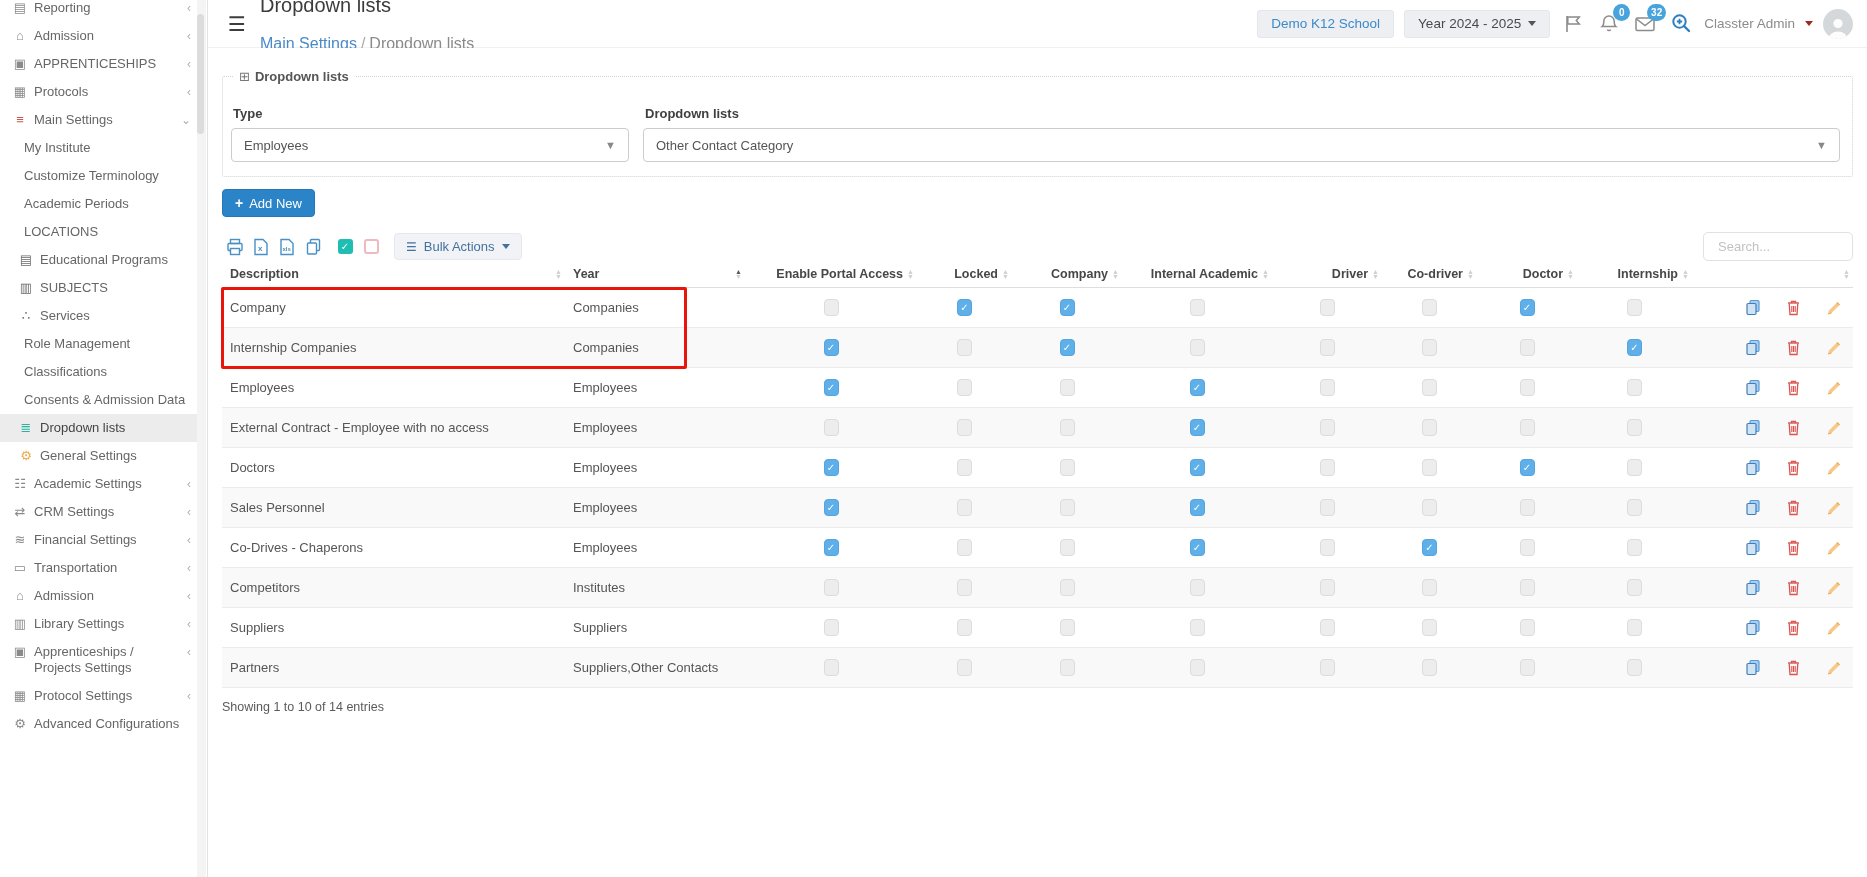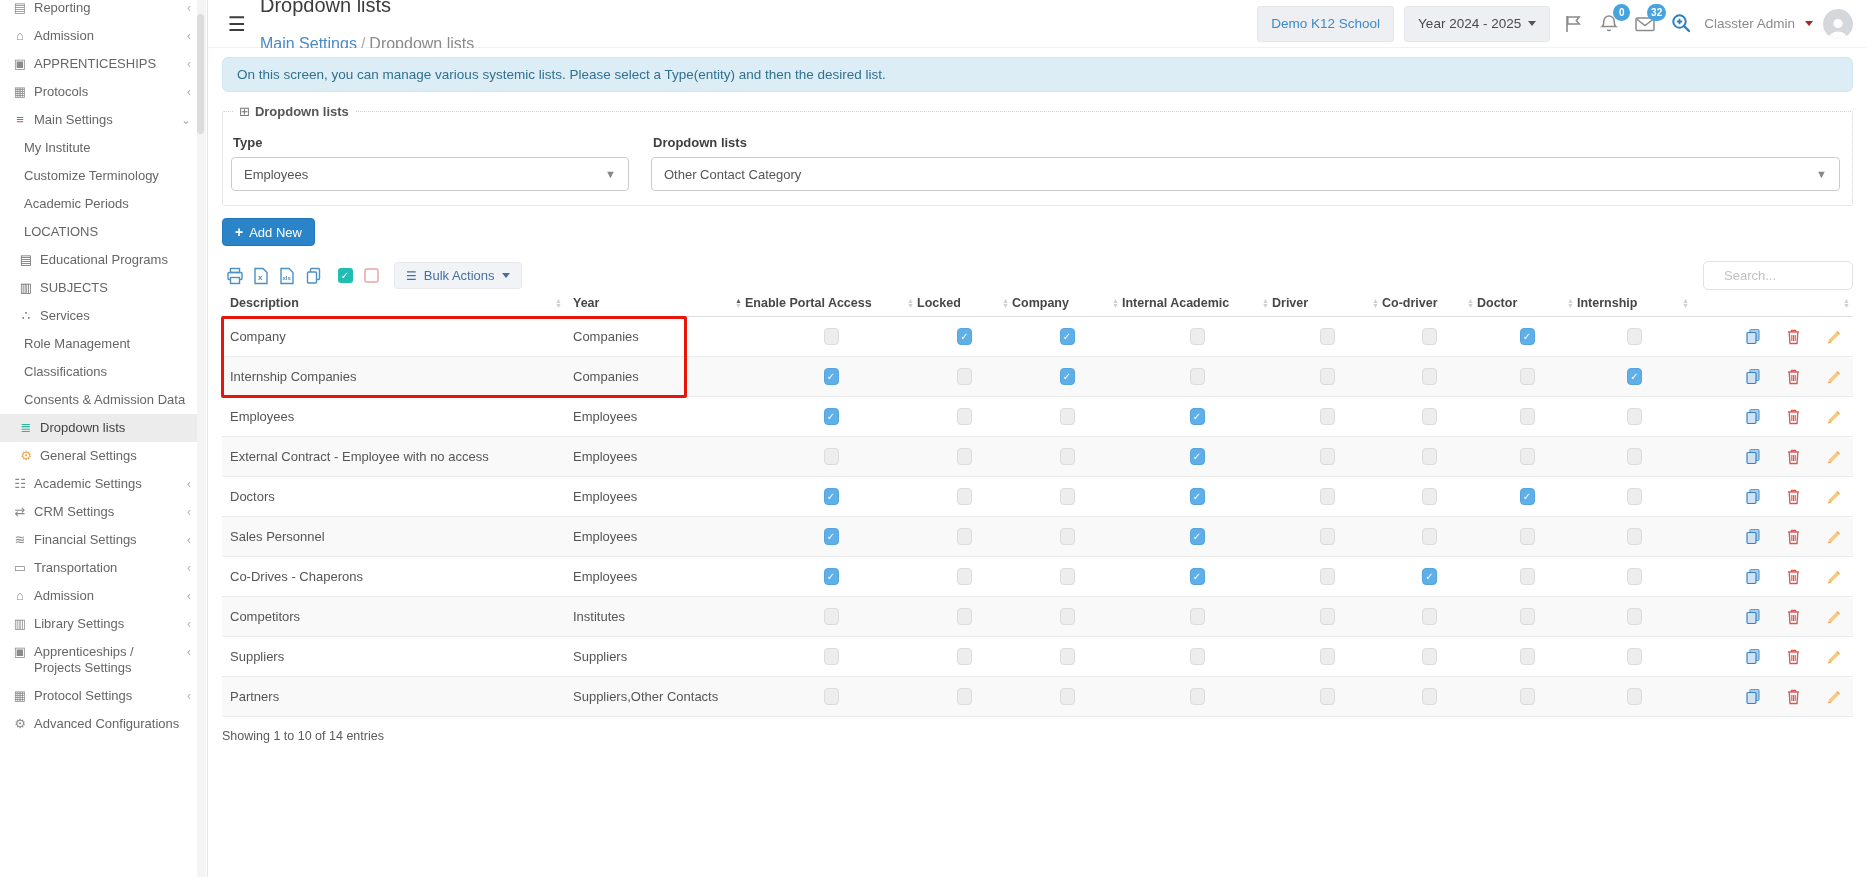--- a/index.html
+++ b/index.html
@@ -38,21 +38,21 @@
   .topbar { height:48px; display:flex; align-items:center; padding:0 14px;
     background:#fff; border-bottom:1px solid #f1f1f1; }
   .hamburger { font-size:20px; color:#3d3d3d; margin:0 14px 0 6px; cursor:pointer; }
   .titleblock { display:flex; flex-direction:column; }
   .page-title { font-size:20px; color:#3c3c3c; font-weight:500; line-height:22px; }
   .breadcrumb { font-size:16px; color:#8a8a8a; margin-top:19px; }
   .breadcrumb .bc-link { color:#4a89c8; cursor:pointer; }
   .bc-sep { color:#aaa; margin:0 4px; }
   .topbar-right { margin-left:auto; display:flex; align-items:center; gap:10px; }
   .pill-btn { background:#edeff3; border:1px solid #e4e7ec; border-radius:3px;
-    height:36px; display:flex; align-items:center; padding:0 13px; font-size:13.5px;
+    height:28px; display:flex; align-items:center; padding:0 13px; font-size:13.5px;
     cursor:pointer; white-space:nowrap; }
   .pill-btn.school { color:#3d8ac9; }
   .pill-btn.year { color:#4a4a4a; gap:7px; }
   .caret-down { display:inline-block; width:0; height:0; border-left:4px solid transparent;
     border-right:4px solid transparent; border-top:5px solid #555; }
   .top-icon { position:relative; width:26px; height:26px; display:flex;
     align-items:center; justify-content:center; cursor:pointer; }
   .badge { position:absolute; top:-7px; right:-8px; min-width:17px; height:17px;
     border-radius:9px; background:#47a3dc; color:#fff; font-size:10px;
     display:flex; align-items:center; justify-content:center; padding:0 4px;
@@ -67,21 +67,21 @@
   .content { position:relative; flex:1; padding:9px 14px 0 14px; background:#fff; }
 
   .alert-info { background:#dcedf6; border:1px solid #cfe7f3; border-radius:6px;
     color:#31708f; font-size:13.5px; padding:9px 14px; }
 
   fieldset.panel { margin-top:12px; border:1px dotted #d2d2d2; border-radius:2px;
     padding:2px 12px 14px 8px; }
   fieldset.panel legend { font-size:13px; color:#555; padding:0 6px; margin-left:2px;
     display:flex; align-items:center; gap:5px; font-weight:bold; }
   .legend-icon { color:#777; font-size:13px; font-weight:normal; }
-  .form-row { display:flex; gap:22px; margin-top:12px; }
+  .form-row { display:flex; gap:14px; margin-top:18px; }
   .form-group { display:flex; flex-direction:column; }
   .form-group.g1 { width:398px; }
   .form-group.g2 { flex:1; }
   .form-label { font-size:13px; font-weight:bold; color:#3f3f3f; margin:2px 0 7px 2px; }
   .select { height:34px; border:1px solid #ccc; border-radius:4px; background:#fff;
     display:flex; align-items:center; padding:0 12px; font-size:13px; color:#555;
     cursor:pointer; }
   .select .sel-caret { margin-left:auto; color:#888; font-size:11px; }
 
   .btn-add { margin-top:12px; height:28px; background:#2a84c7; border:1px solid #2578b8;
@@ -94,32 +94,32 @@
     justify-content:center; cursor:pointer; }
   .sq { width:15px; height:15px; border-radius:3px; }
   .sq-check { background:#1fbdb2; color:#fff; font-size:10px; font-weight:bold;
     display:flex; align-items:center; justify-content:center; }
   .sq-empty { border:2px solid #f0b9bd; background:#fff; }
   .btn-bulk { margin-left:10px; background:#f2f3f7; border:1px solid #e7e8ee;
     border-radius:4px; height:27px; display:flex; align-items:center; gap:7px;
     padding:0 11px; font-size:13px; color:#44719e; cursor:pointer; }
   .bulk-lines { color:#44719e; font-size:12px; }
   .search-box { margin-left:auto; width:150px; height:29px; border:1px solid #e2e2e2;
-    border-radius:5px; padding:0 20px; font-size:13px; color:#555; outline:none;
+    border-radius:5px; padding:0 14px; font-size:13px; color:#555; outline:none;
     font-family:inherit; }
   .search-box::placeholder { color:#c2c2c2; }
 
   
   .dt { }
   .dt-grid { display:grid;
     grid-template-columns:343px 180px 172px 95px 110px 150px 110px 95px 100px 115px 1fr 113px;
     align-items:center; }
   .dt-head { height:27px; border-bottom:1px solid #dedede; }
   .th { position:relative; font-size:12.5px; font-weight:bold; color:#474747;
-    text-align:left; padding-right:14px; cursor:pointer; }
+    text-align:right; padding-right:14px; cursor:pointer; }
   .th.left { text-align:left; padding-left:8px; }
   .sorters { position:absolute; right:3px; top:50%; transform:translateY(-50%);
     display:flex; flex-direction:column; line-height:5px; }
   .sorters span { font-size:7px; color:#d0d0d0; }
   .sorters span.on { color:#5a5a5a; }
   .tbody { position:relative; }
   .dt-row { height:40px; border-bottom:1px solid #ececec; }
   .dt-row:nth-child(odd) { background:#f9f9fa; }
   .td { font-size:13px; color:#555; }
   .td.left { padding-left:8px; text-align:left; }
@@ -310,21 +310,20 @@
             <svg width="26" height="24" viewBox="0 0 26 24">
                 <circle cx="13" cy="8.5" r="4.6" fill="#fdfdfd"></circle>
                 <path d="M3.5 24 a9.5 7.5 0 0 1 19 0 z" fill="#fdfdfd"></path>
               </svg>
           </span>
         </div>
       </div>
     </header>
 
     <div class="content">
-      <div class="alert-info">On this screen, you can manage various systemic lists. Please select a Type(entity) and then the desired list.</div>
 
       <fieldset class="panel">
         <legend>
           <span class="legend-icon">⊞</span>
           <span>Dropdown lists</span>
         </legend>
         <div class="form-row">
           <div class="form-group g1">
             <label class="form-label">Type</label>
             <div class="select">

